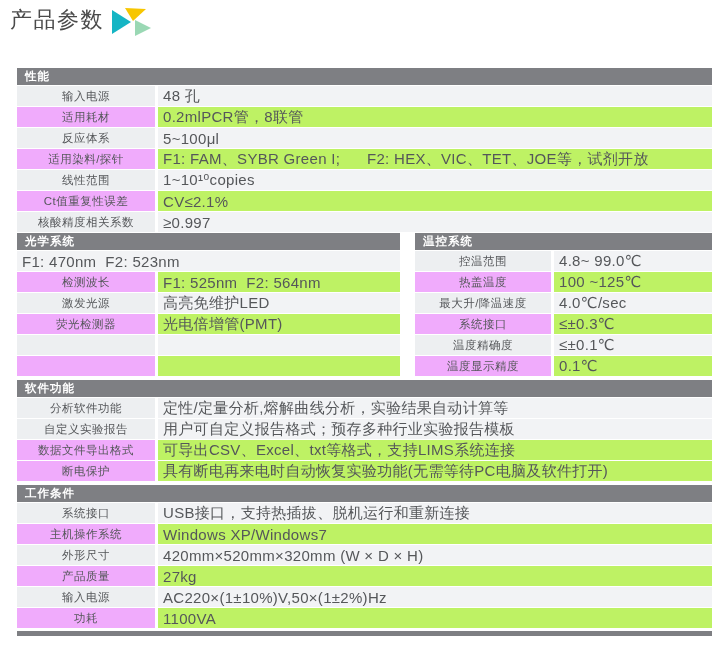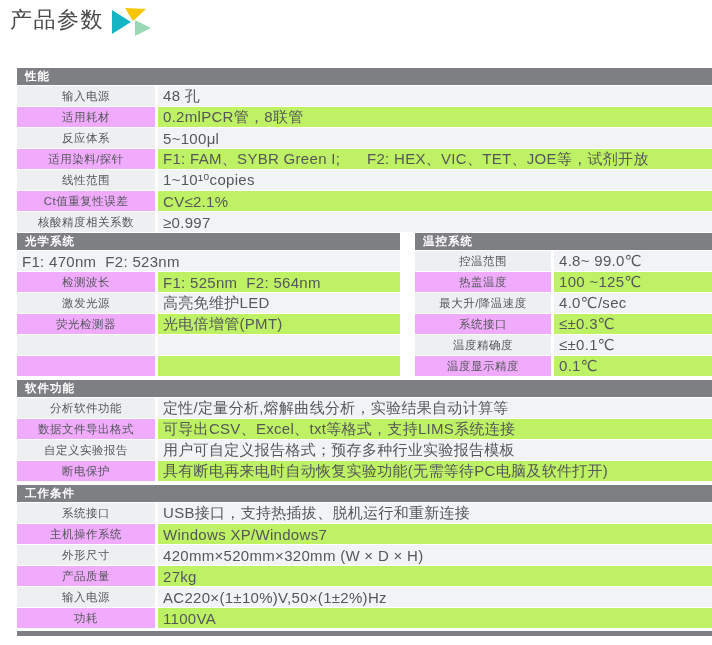--- a/index.html
+++ b/index.html
@@ -137,27 +137,27 @@
       </section>
     </div>
 
     <section class="mt">
       <div class="sec-header">软件功能</div>
       <div>
           <div class="spec-row row-odd">
             <div class="label-cell">分析软件功能</div>
             <div class="value-cell">定性/定量分析,熔解曲线分析，实验结果自动计算等</div>
           </div>
+          <div class="spec-row row-odd">
+            <div class="label-cell">自定义实验报告</div>
+            <div class="value-cell">用户可自定义报告格式；预存多种行业实验报告模板</div>
+          </div>
           <div class="spec-row row-even">
             <div class="label-cell">数据文件导出格式</div>
             <div class="value-cell">可导出CSV、Excel、txt等格式，支持LIMS系统连接</div>
-          </div>
-          <div class="spec-row row-odd">
-            <div class="label-cell">自定义实验报告</div>
-            <div class="value-cell">用户可自定义报告格式；预存多种行业实验报告模板</div>
           </div>
           <div class="spec-row row-even">
             <div class="label-cell">断电保护</div>
             <div class="value-cell">具有断电再来电时自动恢复实验功能(无需等待PC电脑及软件打开)</div>
           </div>
         </div>
     </section>
 
     <section class="mt">
       <div class="sec-header">工作条件</div>

